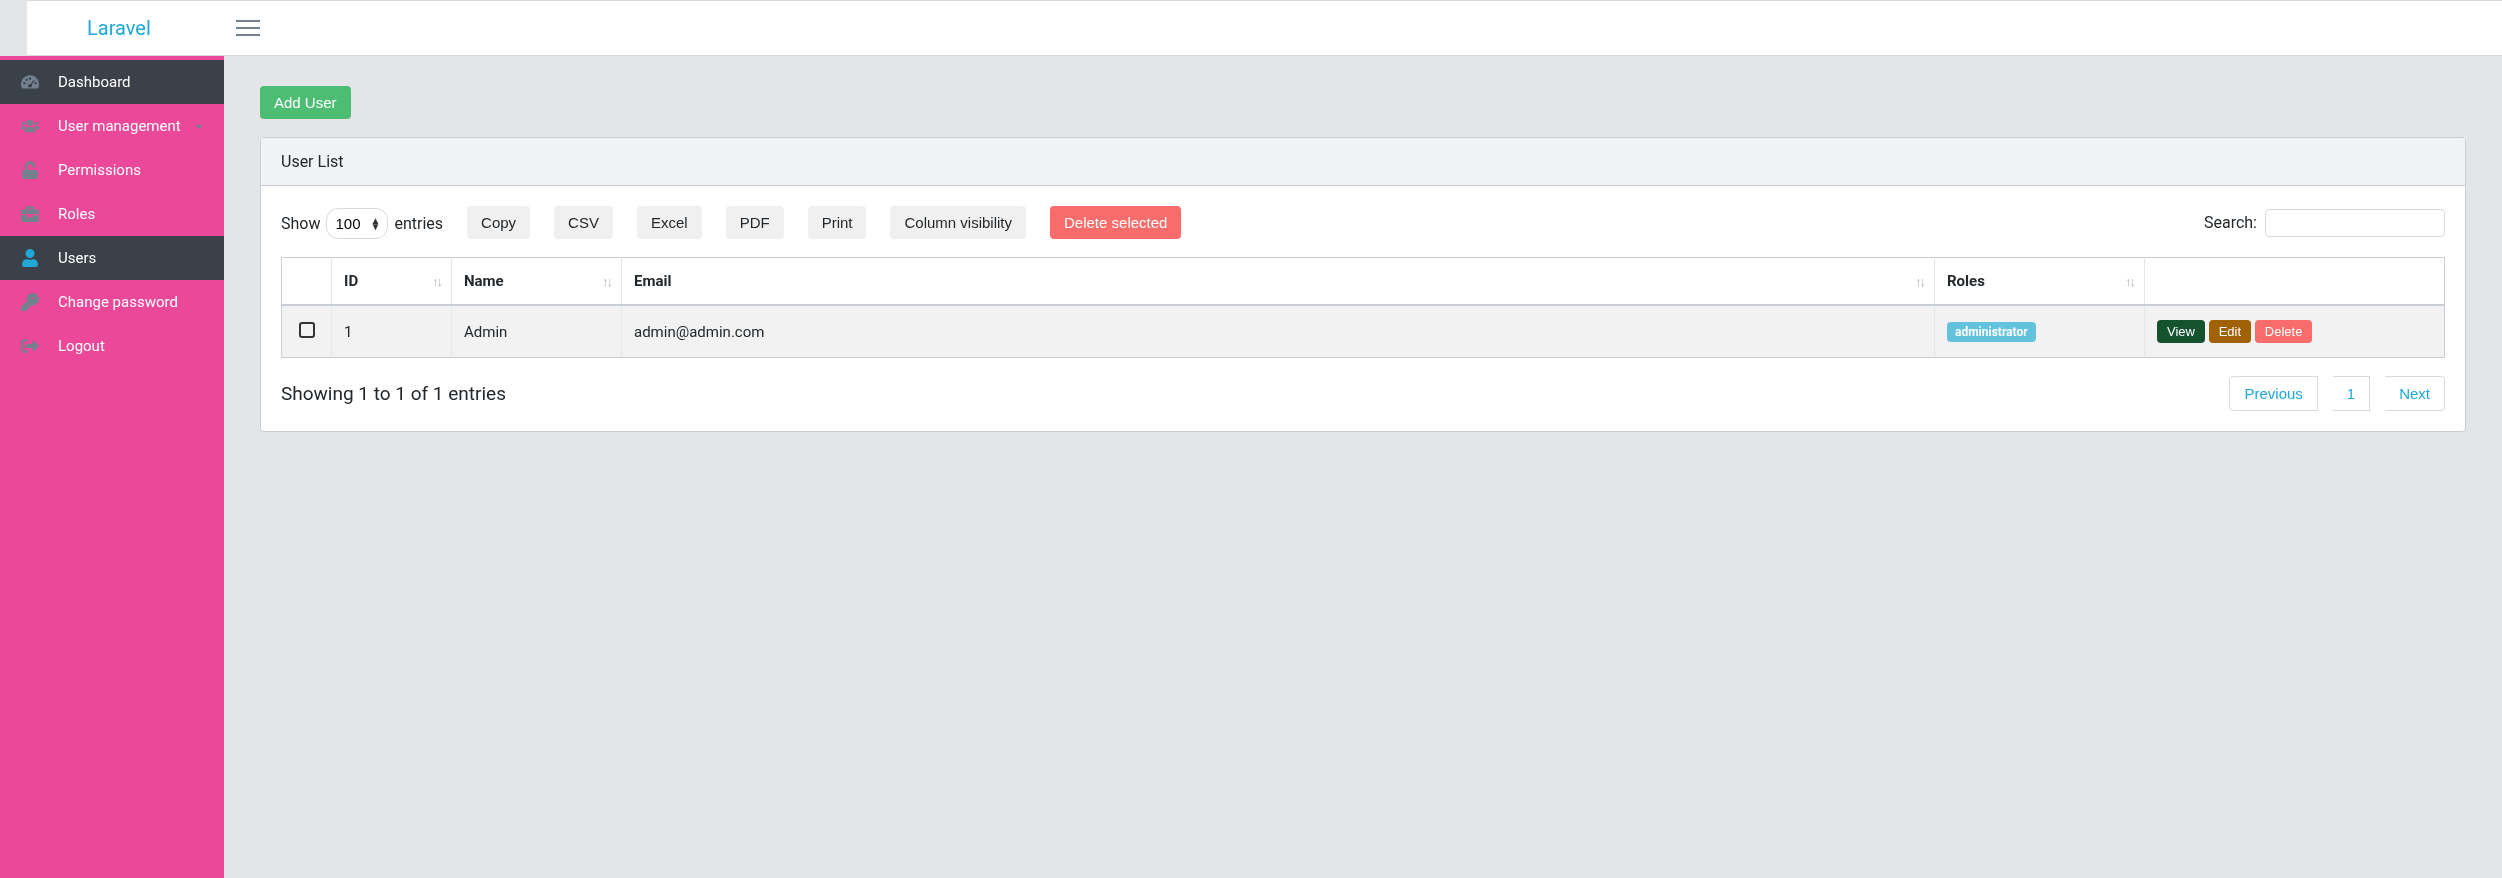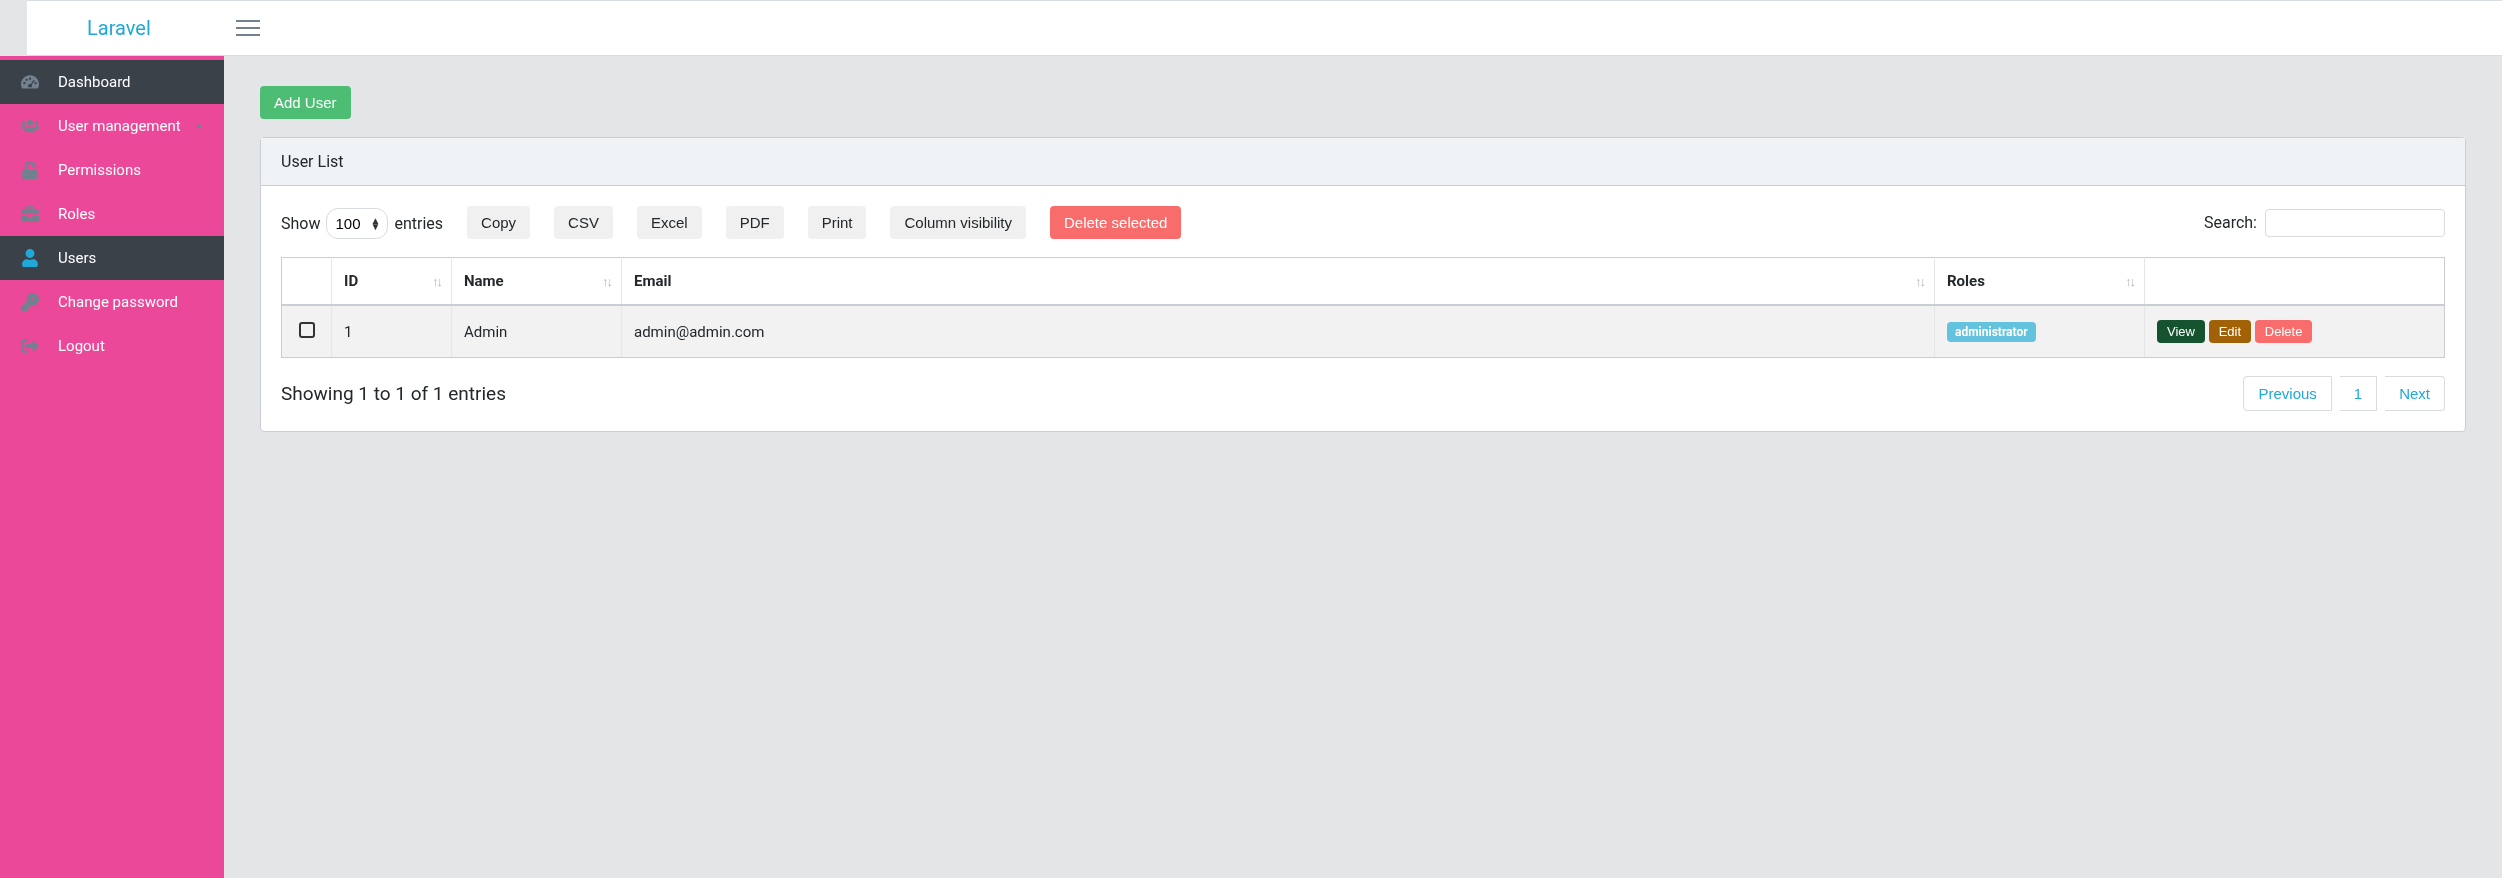--- a/index.html
+++ b/index.html
@@ -54,21 +54,21 @@
 
 .badge { display: inline-block; padding: 3px 8px; border-radius: 4px; font-size: 12px; font-weight: 700; }
 .badge-info { background: #63c2de; color: #fff; }
 
 .btn-sm { padding: 4px 10px; font-size: 13px; border-radius: 4px; }
 .btn-primary { background: #14532d; color: #fff; }
 .btn-info { background: #a16207; color: #fff; }
 
 .footer-row { display: flex; align-items: center; justify-content: space-between; margin-top: 18px; }
 .info-text { font-size: 19px; }
-.pagination { display: flex; gap: 8px; }
+.pagination { display: flex; gap: 15px; }
 .page-btn { border: 1px solid #d8dbe0; background: #fff; color: #20a8d8; padding: 8px 14px; cursor: pointer; font-size: 15px; }
 .page-btn:first-child { border-radius: 4px 0 0 4px; }
 .page-btn:last-child { border-radius: 0 4px 4px 0; }
 .page-btn + .page-btn { border-left: none; }
 
 .hflex { display: inline-flex; align-items: center; gap: 6px; }
 .select-wrap { position: relative; display: inline-block; }
 .select-caret { position: absolute; right: 8px; top: 50%; transform: translateY(-50%); pointer-events: none; font-size: 10px; color: #333; line-height: 6px; }
 .length-select { padding-right: 26px; appearance: none; border-radius: 12px; -webkit-appearance: none; }
 </style>

